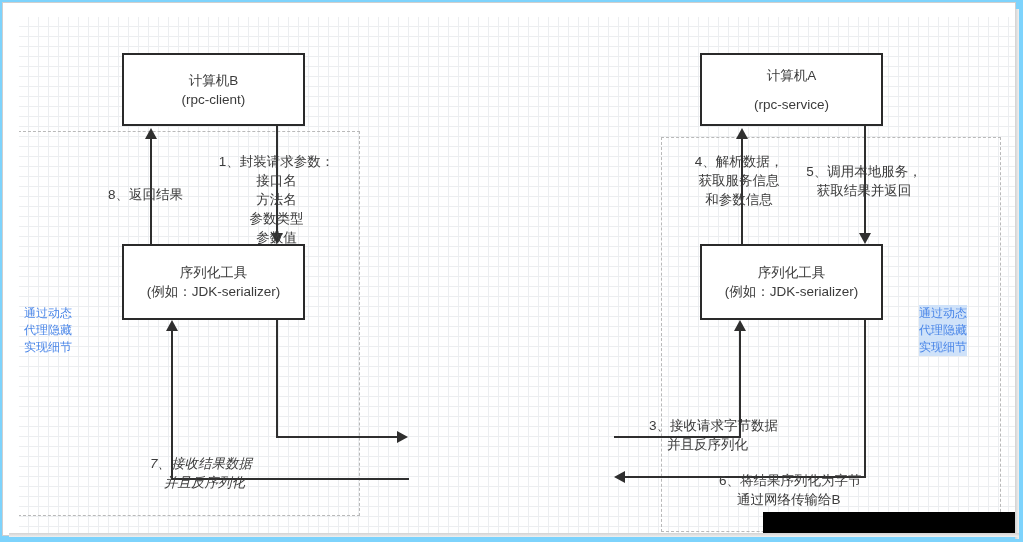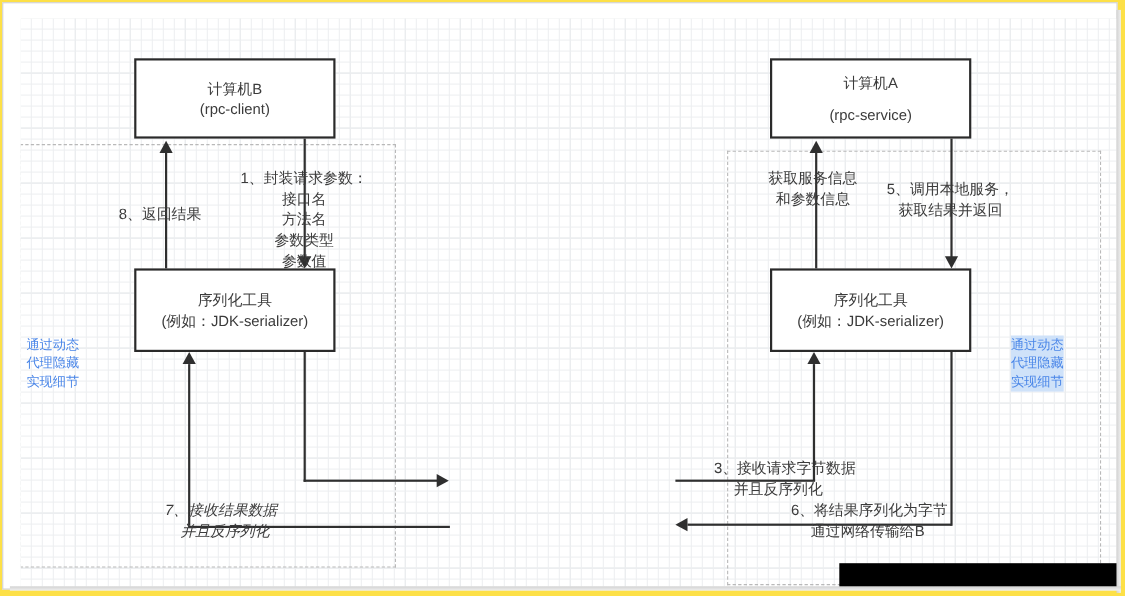--- a/index.html
+++ b/index.html
@@ -12,21 +12,21 @@
     height: 542px;
     overflow: hidden;
     font-family: "Liberation Sans", "DejaVu Sans", sans-serif;
   }
 
   #app {
     position: absolute;
     left: 0; top: 0;
     width: 1023px;
     height: 542px;
-    background: #fde047;
+    background: #7dd3fc;
   }
 
   
   .window-frame {
     position: absolute;
     left: 2px;
     top: 2px;
     width: 1014px;
     height: 534px;
     background: #ffffff;
@@ -239,35 +239,36 @@
         <div>8、返回结果</div>
       </div>
 
 
       <div class="step-label left" style="left:131px; top:437px;font-style:italic;">
         <div>7、接收结果数据</div>
         <div style="padding-left:14px;">并且反序列化</div>
       </div>
 
       <div class="step-label center" style="left:655px; top:135px; width:130px;">
+        <div>4、解析数据，</div>
         <div>获取服务信息</div>
         <div>和参数信息</div>
       </div>
 
       <div class="step-label center" style="left:775px; top:145px; width:140px;">
         <div>5、调用本地服务，</div>
         <div>获取结果并返回</div>
       </div>
 
       <div class="step-label left" style="left:630px; top:399px;">
         <div>3、接收请求字节数据</div>
         <div style="padding-left:18px;">并且反序列化</div>
       </div>
 
-      <div class="step-label left" style="left:700px; top:437px;">
+      <div class="step-label left" style="left:700px; top:454px;">
         <div>6、将结果序列化为字节</div>
         <div style="padding-left:18px;">通过网络传输给B</div>
       </div>
 
       <div class="blue-note" style="left:5px; top:288px;">
         <div>通过动态</div>
         <div>代理隐藏</div>
         <div>实现细节</div>
       </div>
 

